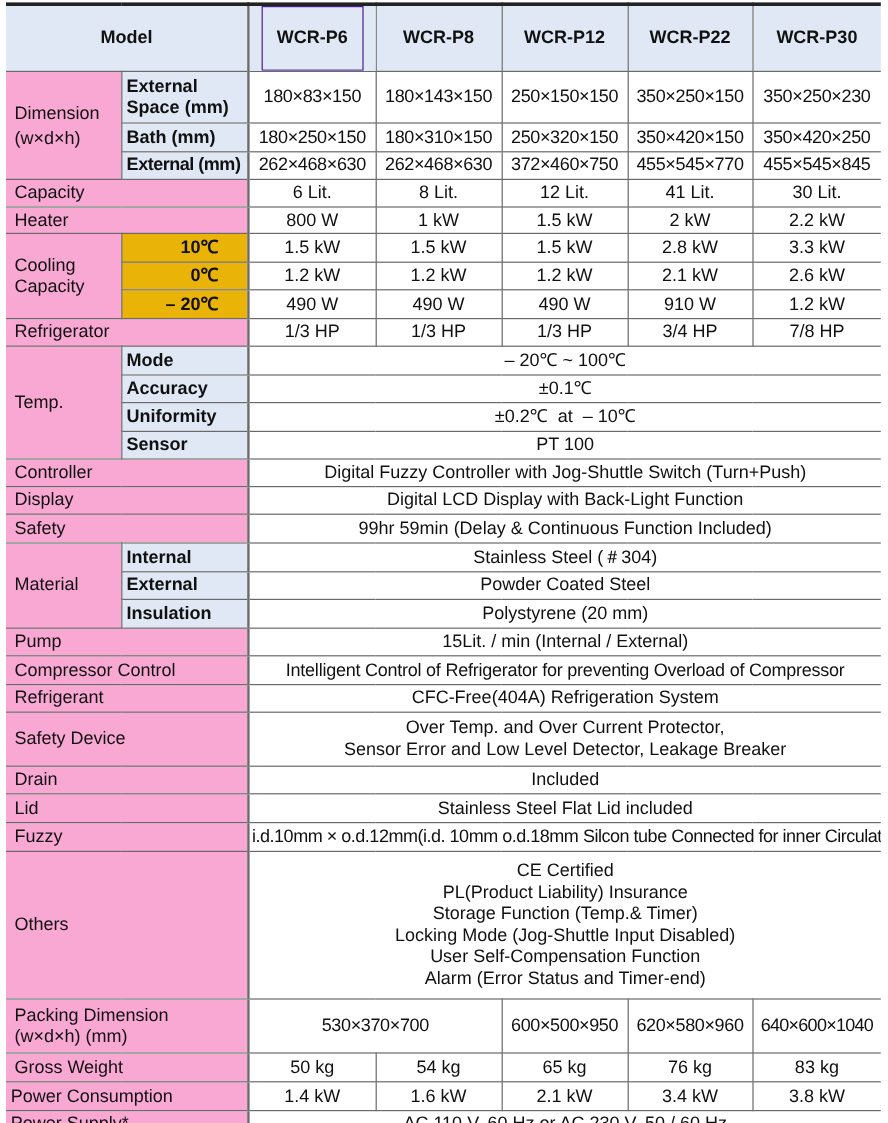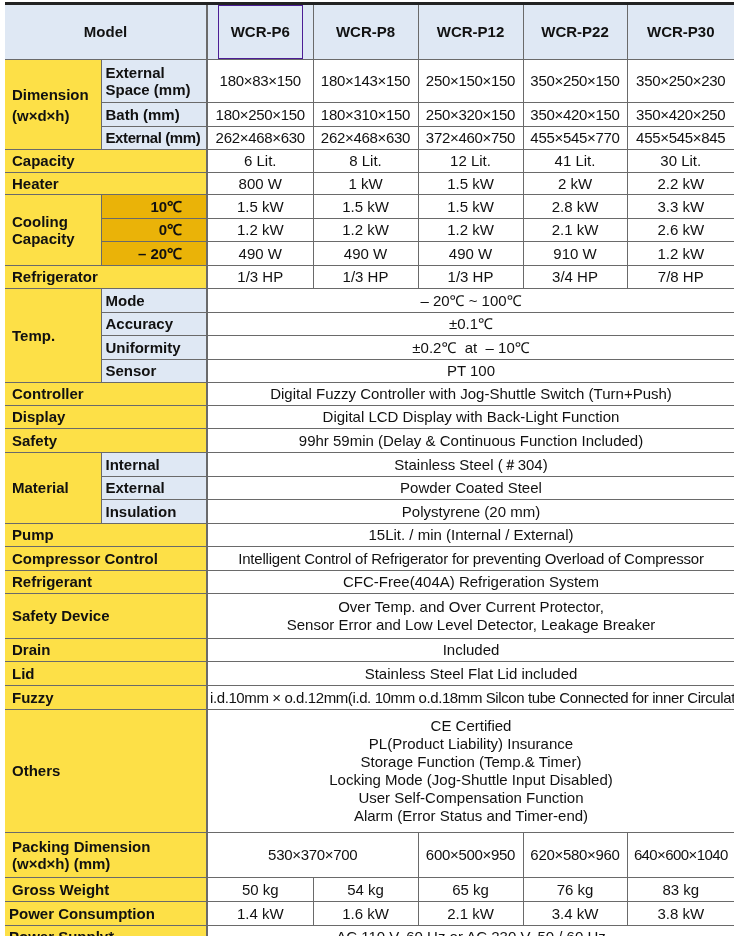--- a/index.html
+++ b/index.html
@@ -19,21 +19,21 @@
     padding: 0 2px;
     text-align: center;
     vertical-align: middle;
     white-space: nowrap;
     overflow: hidden;
     font-size: 15px;
     line-height: 18px;
   }
   table.spec tr td:first-child, table.spec tr th:first-child { border-left: none; }
   table.spec tr td:last-child, table.spec tr th:last-child { border-right: none; }
-  .lbl { background: #fde047; font-weight: bold; text-align: left !important; padding-left: 7px !important; }
+  .lbl { background: #f9a8d4; font-weight: normal; text-align: left !important; padding-left: 7px !important; }
   .sub { background: #dfe8f4; font-weight: bold; text-align: left !important; padding-left: 4px !important; }
   .subr { background: #eab308; font-weight: bold; text-align: right !important; padding-right: 24px !important; }
   .hdr { background: #dfe8f4; font-weight: bold; font-size: 15px; }
   .sep { border-right: 2px solid #6a6a6a !important; }
   .val { background: #ffffff; }
   .dim { font-size: 14px; letter-spacing: -0.3px; }
   .small { font-size: 13px; letter-spacing: -0.4px; }
   .hl-wrap { position: relative; }
   .hl-box {
     display: inline-block;

